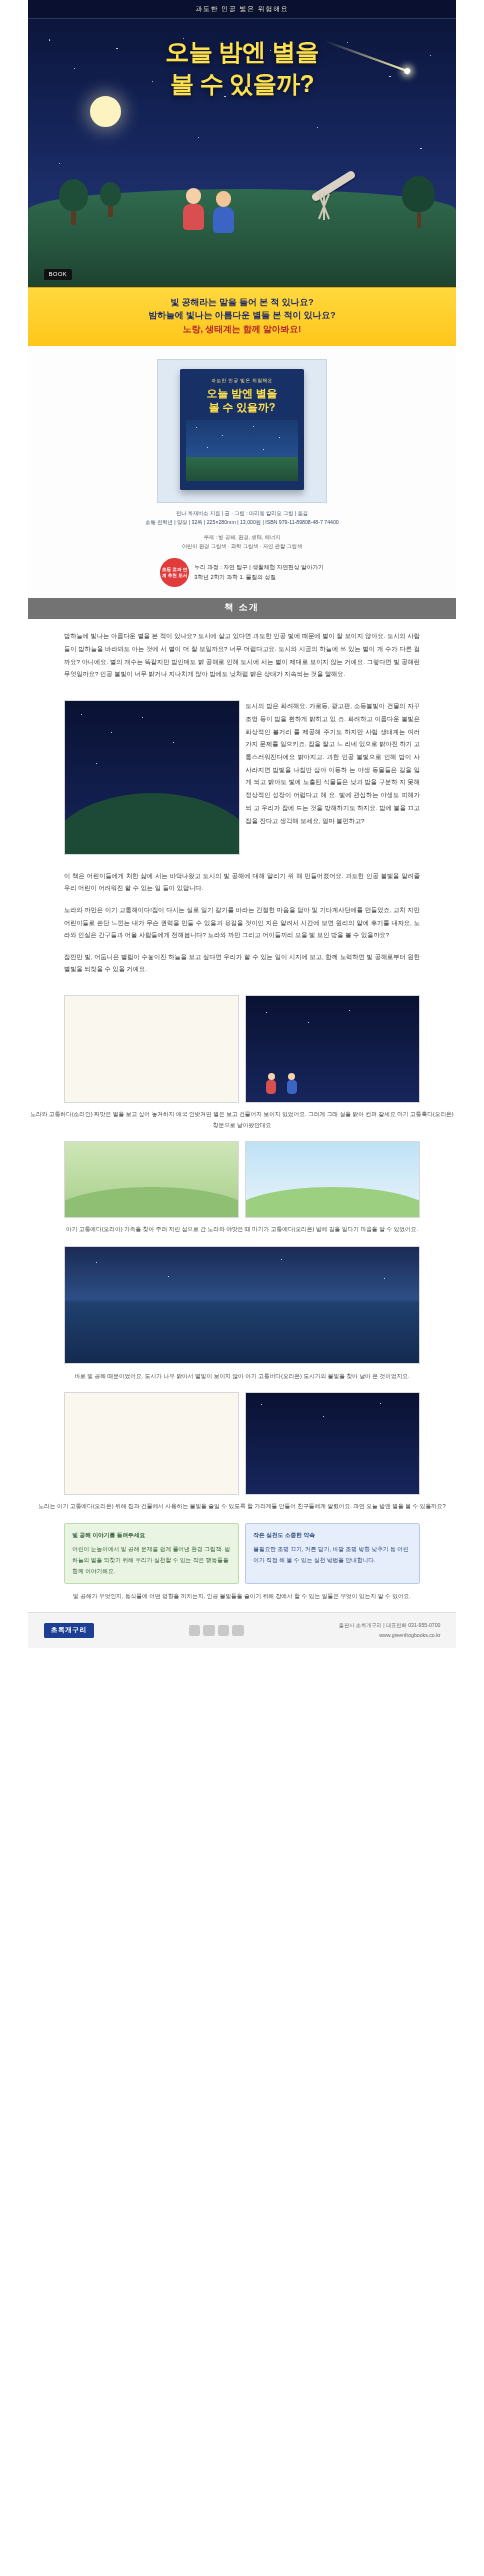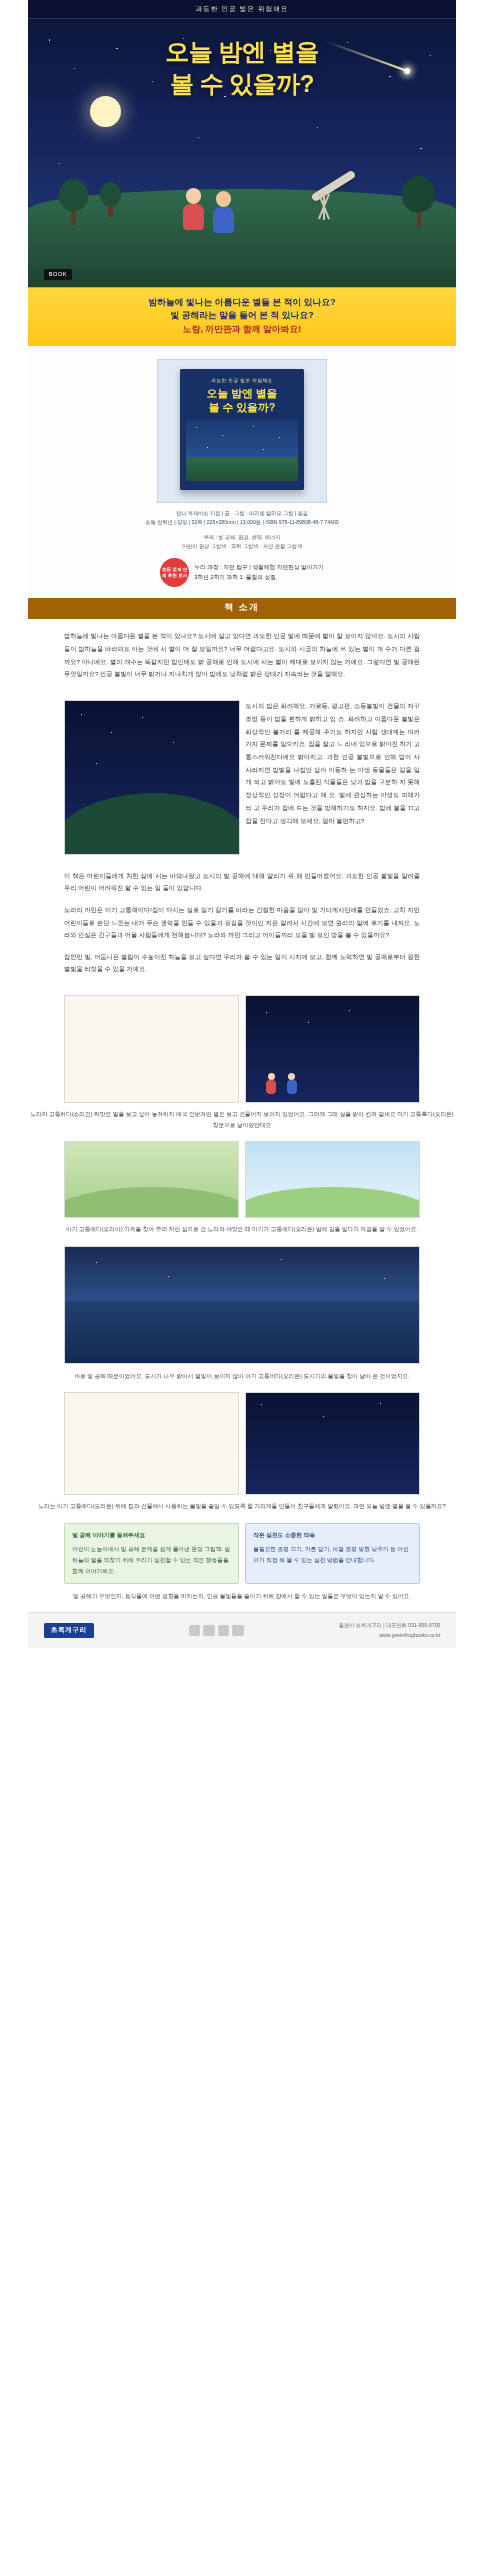--- a/index.html
+++ b/index.html
@@ -152,21 +152,21 @@
     display:flex;align-items:center;justify-content:center;text-align:center;line-height:1.35;
   }
   .award-text{ font-size:5.7px; color:#333; line-height:1.7; text-align:left;}
 
   
   .sec-head{
     background:#3b4fa0; color:#fff; text-align:center;
     font-size:8.8px; font-weight:bold; letter-spacing:1.5px;
     padding:4.6px 0;
   }
-  .sec-head.red{ background:#a16207; }
+  .sec-head.red{ background:#737373; }
 
   
   .body-wrap{ padding:11.3px 36px 5.2px; }
   .para{ font-size:6.2px; line-height:2.05; color:#333; margin:0 0 8.8px; text-align:justify; }
   .caption{ font-size:5.7px; line-height:1.95; color:#444; text-align:center; margin:5.2px 0 10.3px; }
 
   
   .spread{ margin:5.2px 36px 3.1px; display:flex; gap:5.2px; }
   .panel{ border:0.5px solid #d8d8d8; background:#eef2f6; overflow:hidden; position:relative; }
   .pn-night{ background:linear-gradient(180deg,#0a1233,#16255c); }
@@ -275,23 +275,23 @@
             <i></i>
             <i></i>
           </div>
       </div>
 
       <div class="hero-badge">BOOK</div>
     </div>
   </section>
 
   <section class="banner">
+    <div class="b1">빛 공해라는 말을 들어 본 적 있나요?</div>
     <div class="b1">밤하늘에 빛나는 아름다운 별들 본 적이 있나요?</div>
-    <div class="b1">빛 공해라는 말을 들어 본 적 있나요?</div>
-    <div class="b2">노랑, 까만판과 함께 알아봐요!</div>
+    <div class="b2">노랑, 생태계는 함께 알아봐요!</div>
   </section>
 
   <section class="cover-sec">
     <div class="cover-shot">
       <div class="cover-book">
         <div class="ctag">과도한 인공 빛은 위험해요</div>
         <div class="ctitle">오늘 밤엔 별을</div>
         <div class="ctitle">볼 수 있을까?</div>
         <div class="cart">
           <span class="s" style="left:10.3px;top:7.2px"></span>

